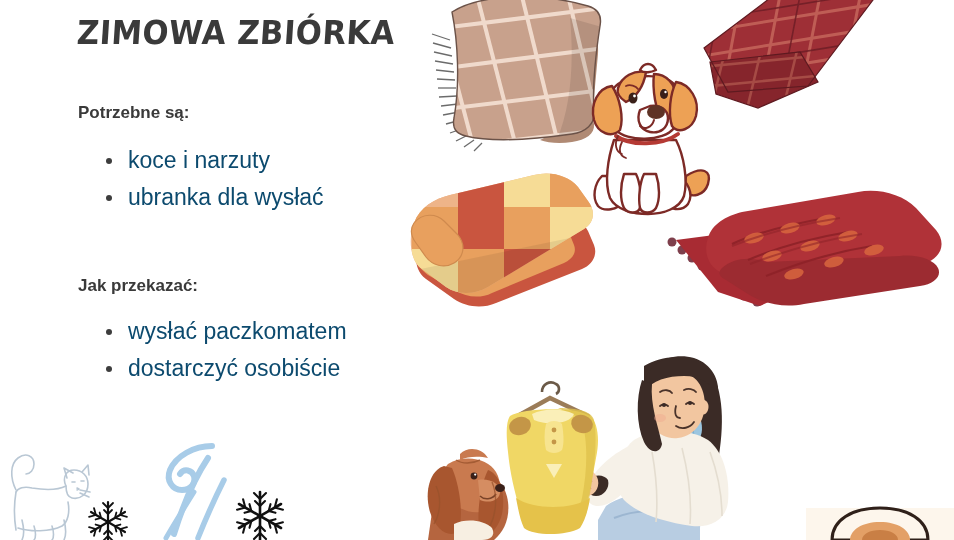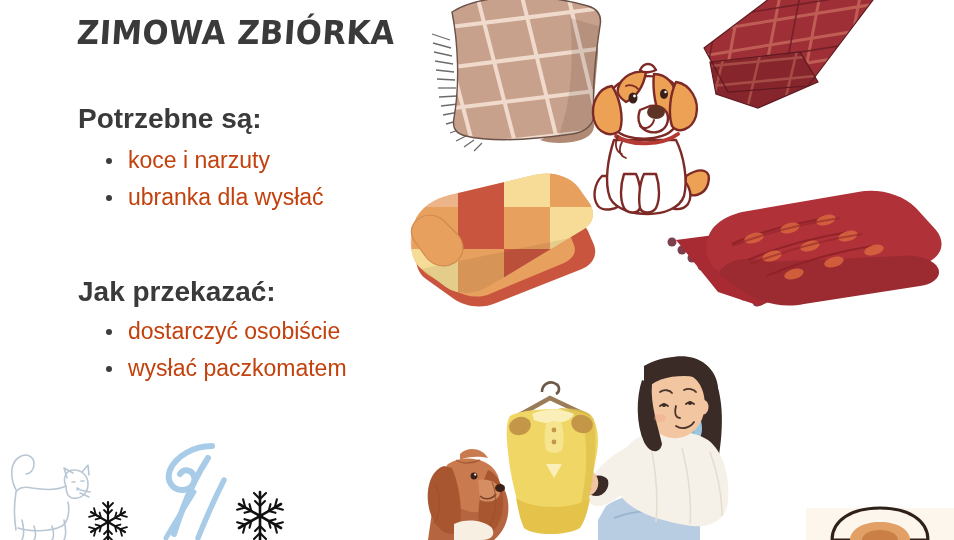--- a/index.html
+++ b/index.html
@@ -43,21 +43,21 @@
     transform-origin: left top;
     white-space: nowrap;
     line-height: 1;
   }
 
   .heading {
     position: absolute;
     left: 78px;
     font-family: "Liberation Sans", sans-serif;
     font-weight: 700;
-    font-size: 28px;
+    font-size: 17px;
     color: #3a3a3a;
     white-space: nowrap;
     line-height: 1.1;
   }
   .heading.h-needs { top: 104px; }
   .heading.h-how   { top: 277px; }
 
   .bullet-list {
     position: absolute;
     left: 100px;
@@ -65,21 +65,21 @@
   }
   .bullet-list.needs-list { top: 142px; }
   .bullet-list.how-list   { top: 313px; }
 
   .bullet-list li {
     position: relative;
     padding-left: 28px;
     font-family: "Liberation Sans", sans-serif;
     font-weight: 400;
     font-size: 23px;
-    color: #c2410c;
+    color: #0c4a6e;
     line-height: 1.62;
     white-space: nowrap;
   }
   .bullet-list li::before {
     content: "";
     position: absolute;
     left: 6px;
     top: 16px;
     width: 6px;
     height: 6px;
@@ -650,19 +650,19 @@
     <h2 class="heading h-needs">Potrzebne są:</h2>
 
     <ul class="bullet-list needs-list">
       <li>koce i narzuty</li>
       <li>ubranka dla wysłać</li>
     </ul>
 
     <h2 class="heading h-how">Jak przekazać:</h2>
 
     <ul class="bullet-list how-list">
+      <li>wysłać paczkomatem</li>
       <li>dostarczyć osobiście</li>
-      <li>wysłać paczkomatem</li>
     </ul>
 
   </div>
 
 </div>
 
 </body></html>

